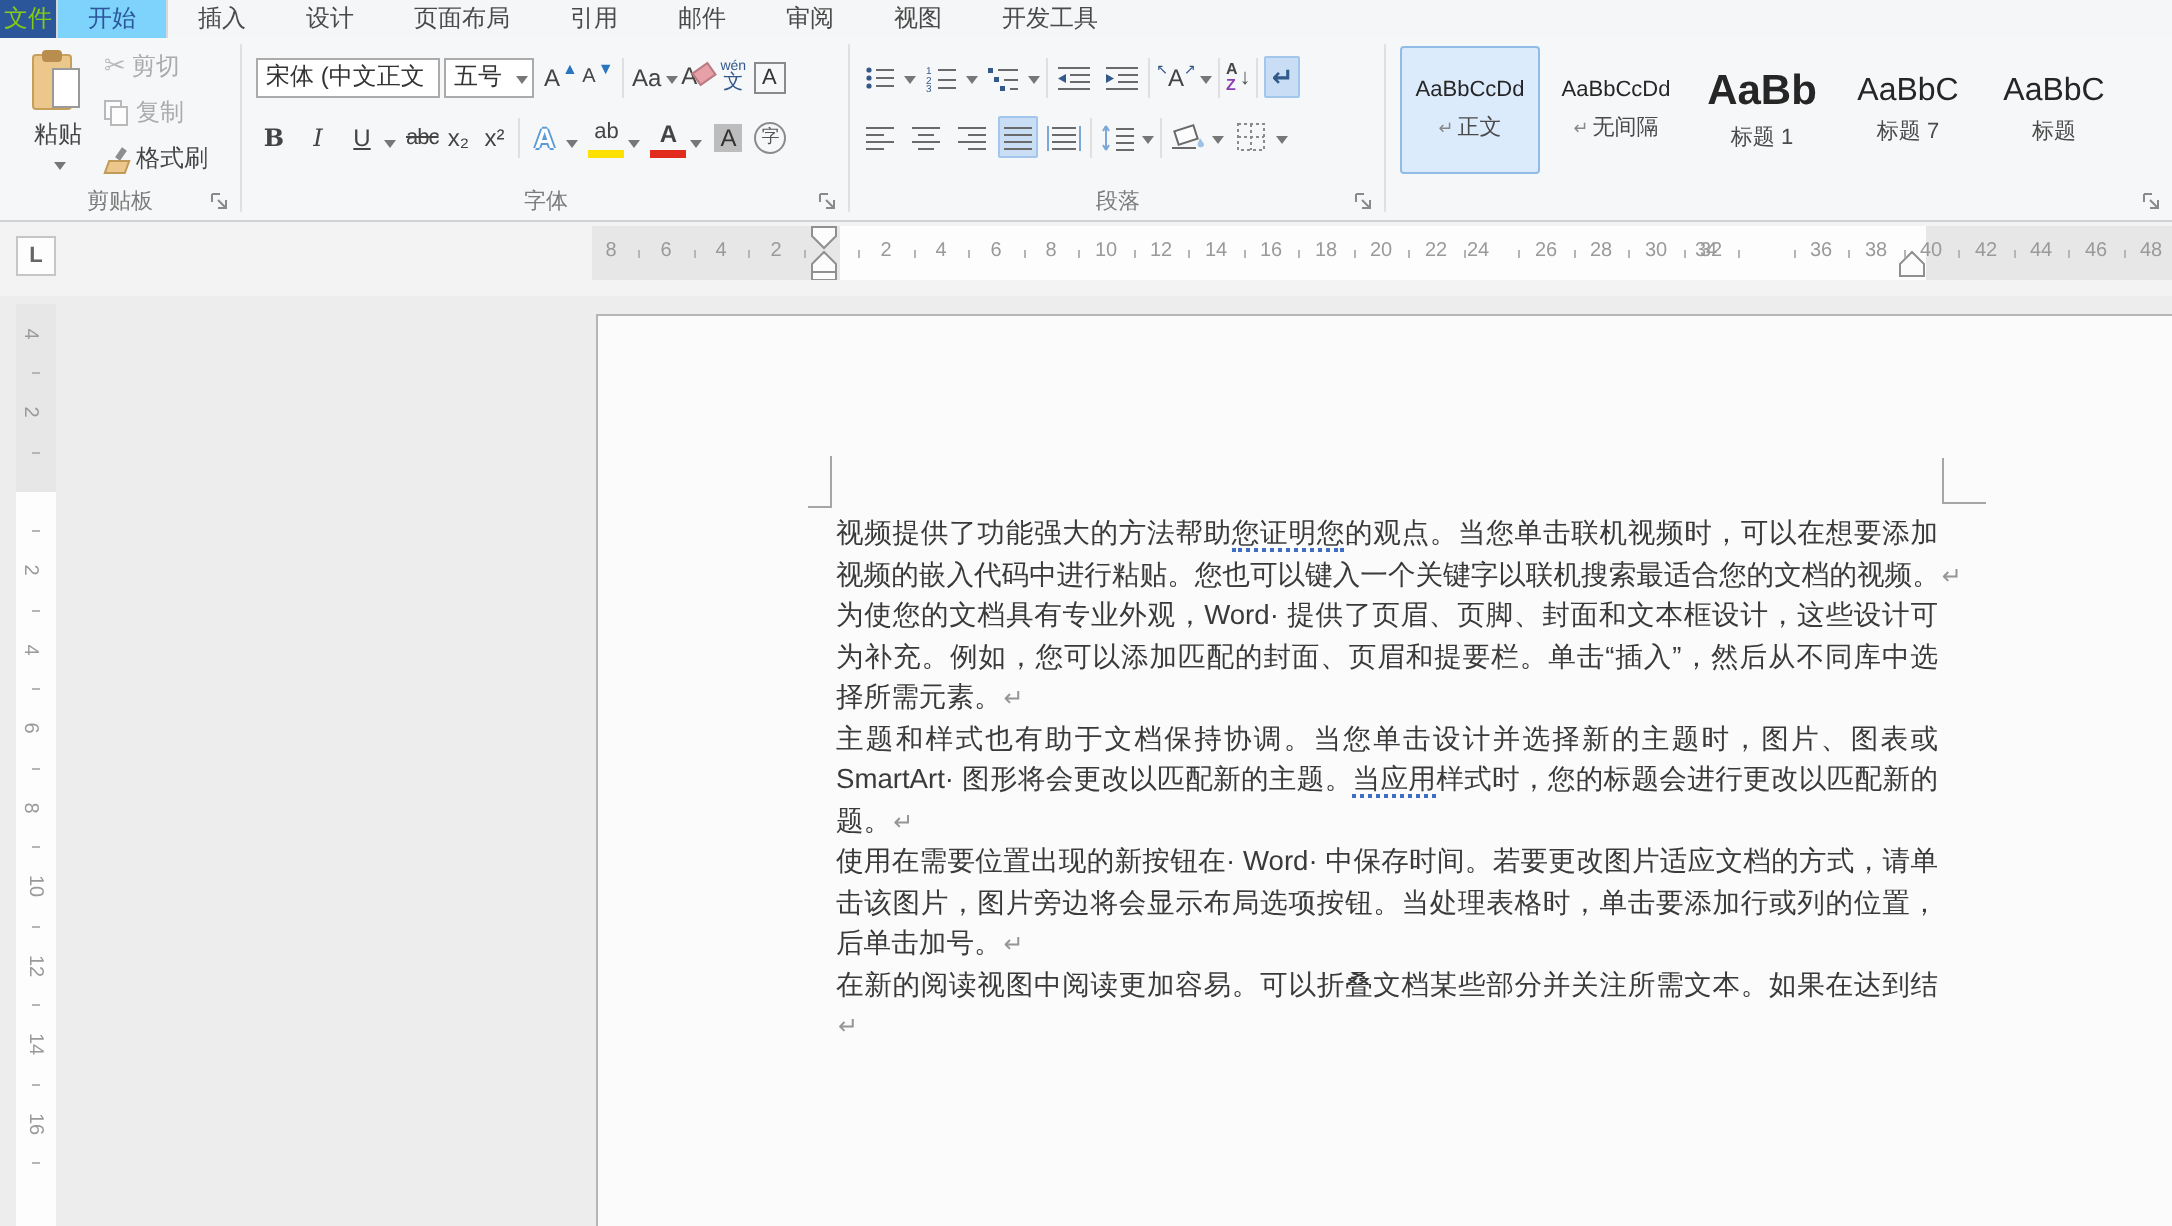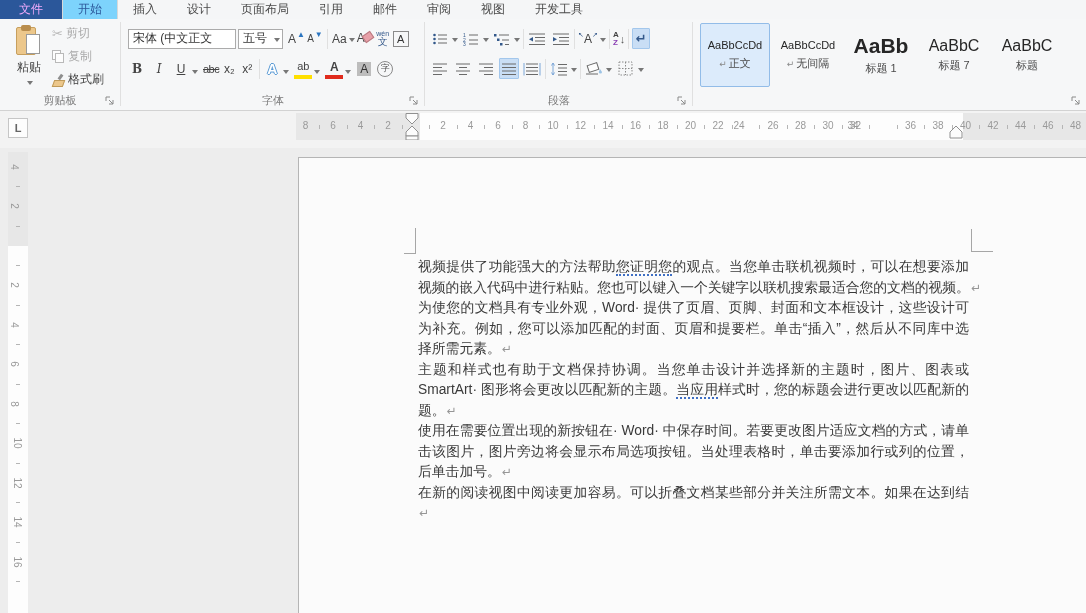--- a/index.html
+++ b/index.html
@@ -2,21 +2,21 @@
 <html><head>
 <meta charset="utf-8">
 <style>
   html,body{margin:0;padding:0;background:#d9d9d9;}
   *{box-sizing:border-box;font-family:"Liberation Sans","DejaVu Sans",sans-serif;}
   #app{position:relative;width:1086px;height:613px;background:#f3f3f3;overflow:hidden;}
 
   
   #tabrow{position:absolute;left:0;top:0;width:1086px;height:19px;background:#f5f6f7;display:flex;align-items:stretch;}
   .tab{display:flex;align-items:center;padding:0 15px;font-size:12px;color:#4a4a4a;cursor:default;}
-  .tab.file{background:#2b579a;color:#f0abfc;padding:0 19px;text-align:center;}
+  .tab.file{background:#2b579a;color:#84cc16;padding:0 2px;text-align:center;}
   .tab.active{background:#7dd3fc;color:#2b579a;border-left:1px solid #d8d8d8;border-right:1px solid #d8d8d8;}
 
   
   #ribbon{position:absolute;left:0;top:19px;width:1086px;height:92px;background:#f6f7f8;border-bottom:1px solid #d2d2d2;}
   .vdiv{position:absolute;top:3px;height:84px;width:1px;background:#e0e0e0;}
   .glabel{position:absolute;bottom:3px;font-size:11px;color:#7b7b7b;text-align:center;width:100%;left:0;}
   .launcher{position:absolute;right:4px;bottom:4px;width:11px;height:11px;}
   .group{position:absolute;top:0;height:92px;}
 
   .rbtn{display:inline-flex;align-items:center;justify-content:center;height:21px;min-width:18px;padding:0 1px;color:#444;font-size:12px;}
@@ -157,21 +157,21 @@
       </div>
       <div class="glabel">剪贴板</div>
       <svg class="launcher" viewBox="0 0 11 11">
           <path d="M1,1 h4 M1,1 v4" stroke="#8a8a8a" fill="none"></path>
           <path d="M4,4 l4,4 M8,4 v4 h-4" stroke="#8a8a8a" fill="none"></path>
         </svg>
     </div>
 
     <div class="group" style="left:122px;width:302px">
       <div style="position:absolute;left:6px;top:9px;display:flex;align-items:center;">
-        <div class="combo" style="width:108px">
+        <div class="combo" style="width:92px">
           <span>宋体 (中文正文</span>
         </div>
         <div class="combo" style="width:45px;margin-left:2px">
           <span>五号</span>
             <span class="darr"></span>
         </div>
         <span class="rbtn" style="margin-left:4px">
             <span>A</span>
             <span class="supA">▲</span>
           </span>

